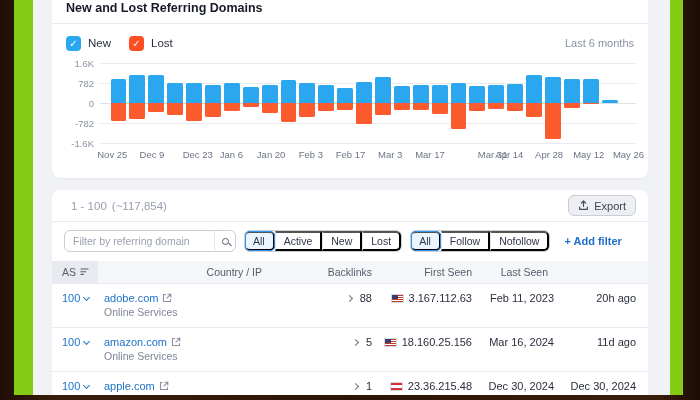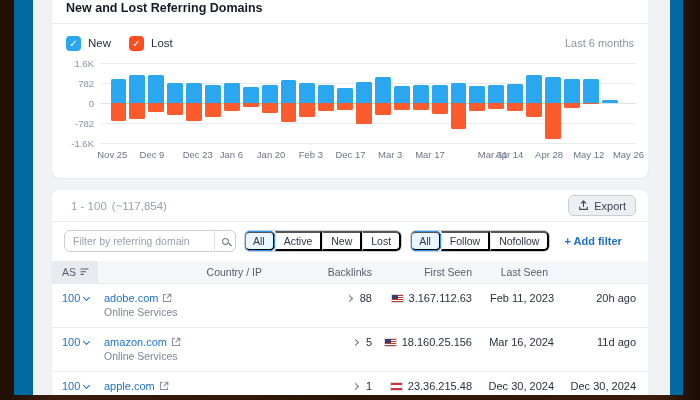--- a/index.html
+++ b/index.html
@@ -2,21 +2,21 @@
 <html><head>
 <meta charset="utf-8">
 <style>
   * { margin:0; padding:0; box-sizing:border-box; }
   html,body { width:700px; height:400px; overflow:hidden; }
   body {
     font-family:"Liberation Sans","DejaVu Sans",sans-serif;
     background:linear-gradient(90deg,#200e04 0%,#3a1d0c 8%,#2b1406 50%,#3a1d0c 94%,#1c0c03 100%);
     position:relative; color:#1c2030;
   }
-  .frame { position:absolute; left:14px; top:0; width:669px; height:395px; background:#0369a1; }
+  .frame { position:absolute; left:14px; top:0; width:669px; height:395px; background:#84cc16; }
   .page  { position:absolute; left:19px; top:0; width:637px; height:395px; background:#f0f2f6; overflow:hidden; }
   .card  { position:absolute; left:19px; width:596px; background:#ffffff; border-radius:8px; box-shadow:0 1px 2px rgba(25,30,50,.05); }
   .card-chart { top:-8px; height:186px; }
   .card-table { top:190px; height:245px; }
 
   
   .card-title-row { height:32px; display:flex; align-items:center; padding:0 14px; border-bottom:1px solid #e8eaf0; }
   .card-title { font-size:12.5px; font-weight:bold; color:#171b28; }
   .legend-row { display:flex; align-items:center; gap:18px; margin:9px 14px 0 14px; height:20px; }
   .legend-item { display:flex; align-items:center; gap:7px; font-size:11.5px; color:#2a2f3e; }
@@ -235,21 +235,21 @@
               </div>
             </div>
         </div>
         <div class="x-axis">
             <div class="xtick" style="left: 2.2963%;">Nov 25</div>
             <div class="xtick" style="left: 9.7037%;">Dec 9</div>
             <div class="xtick" style="left: 17.1111%; padding-left: 12px;">Dec 23</div>
             <div class="xtick" style="left: 24.5185%;">Jan 6</div>
             <div class="xtick" style="left: 31.9259%;">Jan 20</div>
             <div class="xtick" style="left: 39.3333%;">Feb 3</div>
-            <div class="xtick" style="left: 46.7407%;">Dec 17</div>
+            <div class="xtick" style="left: 46.7407%;">Feb 17</div>
             <div class="xtick" style="left: 54.1481%;">Mar 3</div>
             <div class="xtick" style="left: 61.5556%;">Mar 17</div>
             <div class="xtick" style="left: 68.963%; padding-left: 46px;">Mar 31</div>
             <div class="xtick" style="left: 76.3704%;">Apr 14</div>
             <div class="xtick" style="left: 83.7778%;">Apr 28</div>
             <div class="xtick" style="left: 91.1852%;">May 12</div>
             <div class="xtick" style="left: 98.5926%;">May 26</div>
           </div>
       </div>
     </div>

